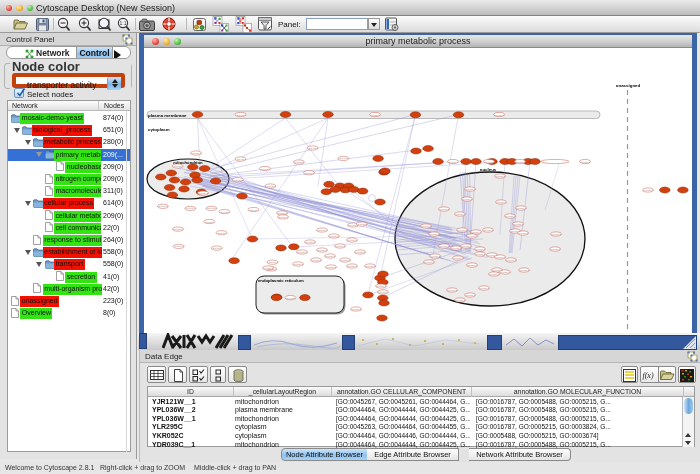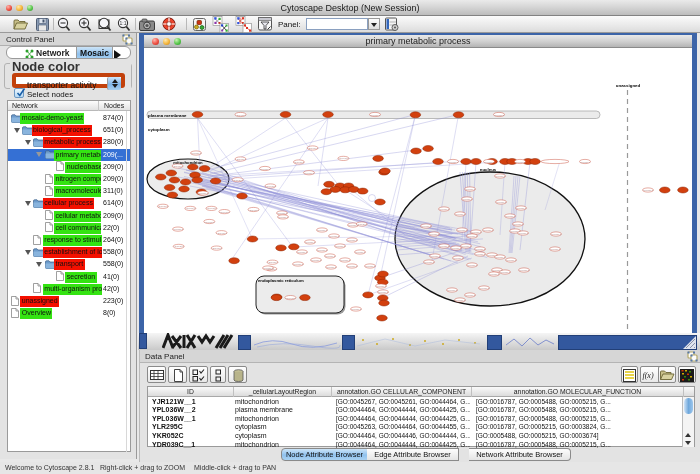--- a/index.html
+++ b/index.html
@@ -5,21 +5,21 @@
 * { margin:0; padding:0; box-sizing:border-box; }
 html,body { width:700px; height:474px; overflow:hidden; font-family:"Liberation Sans", sans-serif; }
 .abs { position:absolute; }
 #app { position:relative; width:700px; height:474px; background:#e8e8e8; }
 
 
 #titlebar { left:0; top:0; width:700px; height:16px;
   background:linear-gradient(#eaeaea,#d4d4d4 50%,#bcbcbc);
   border-bottom:1px solid #828282; }
 #titlebar .tl { top:4.5px; width:6.5px; height:6.5px; border-radius:50%; }
-#titletext { width:700px; top:3px; text-align:center; font-size:9px; color:#1a1a1a; }
+#titletext { width:700px; top:3px; font-size:9px; color:#1a1a1a;padding-left:36px; }
 
 
 #toolbar { left:0; top:16px; width:700px; height:17px;
   background:linear-gradient(#fbfbfb,#e9e9e9 60%,#dcdcdc);
   border-bottom:1px solid #9a9a9a; }
 .tsep { top:2px; width:1px; height:12px; background:#b8b8b8; }
 
 
 #cpanel { left:0; top:33px; width:137px; height:426px; background:#e3e3e3; border-right:1px solid #9a9a9a;}
 #cpanel-hdr { left:0; top:0; width:136px; height:13px; background:#d6d6d6; border-bottom:1px solid #b0b0b0;}
@@ -230,21 +230,21 @@
     </div>
     <div id="tabctl" class="abs">
       <svg style="position:absolute; left:18px; top:2px;" width="9" height="10" viewBox="0 0 9 10">
           <circle cx="2" cy="2" r="1.5" fill="#2aa02a"></circle>
           <circle cx="7" cy="2" r="1.5" fill="#2aa02a"></circle>
           <circle cx="2" cy="8" r="1.5" fill="#2aa02a"></circle>
           <circle cx="7" cy="8" r="1.5" fill="#2aa02a"></circle>
           <path d="M2 2 L7 8 M7 2 L2 8" stroke="#2aa02a" stroke-width="0.8"></path>
         </svg>
       <span id="tab-net">Network</span>
-      <div id="tab-mosaic">Mosaic</div>
+      <div id="tab-mosaic">Control</div>
       <div id="tab-arrow"></div>
     </div>
     <div id="grpbox" class="abs">
       <div id="grpbox-lbl">Node color selection</div>
       <div id="combo">
           <span>transporter activity</span>
           <div class="stepper"></div>
         </div>
     </div>
     <div id="chk" class="abs">
@@ -834,21 +834,21 @@
       </svg>
 <div class="abs" style="left:420px; top:2px; width:139px; height:15px; background:#33589e; border:1px solid #223f77;"></div>
 <svg class="abs" style="left:544px; top:2px;" width="15" height="15" viewBox="0 0 15 15">
 <path d="M14 1 L14 14 L1 14 Z" fill="#dfe4ee"></path>
         <path d="M13 4 L4 13 M13 8 L8 13 M13 12 L12 13" stroke="#8a93a8" stroke-width="1"></path>
       </svg>
     </div>
 
   <div id="dpanel" class="abs">
     <div id="dpanel-hdr">
-        <span>Data Panel</span>
+        <span>Data Edge</span>
         <svg style="position:absolute; right:3px; top:1px;" width="11" height="11" viewBox="0 0 11 11">
 <rect x="1" y="1" width="6" height="6" rx="1" fill="#fdfdfd" stroke="#b5a96a" stroke-width="1.2"></rect>
 <rect x="0.5" y="0.5" width="2" height="2" fill="#5577aa"></rect>
           <rect x="6" y="0.5" width="2" height="2" fill="#5577aa"></rect>
 <rect x="4" y="4" width="6" height="6" rx="1" fill="#fdfdfd" stroke="#b5a96a" stroke-width="1.2"></rect>
 <rect x="3.5" y="3.5" width="2" height="2" fill="#5577aa"></rect>
           <rect x="8.5" y="8.5" width="2" height="2" fill="#5577aa"></rect>
           <rect x="3.5" y="8.5" width="2" height="2" fill="#5577aa"></rect>
         </svg>
       </div>

